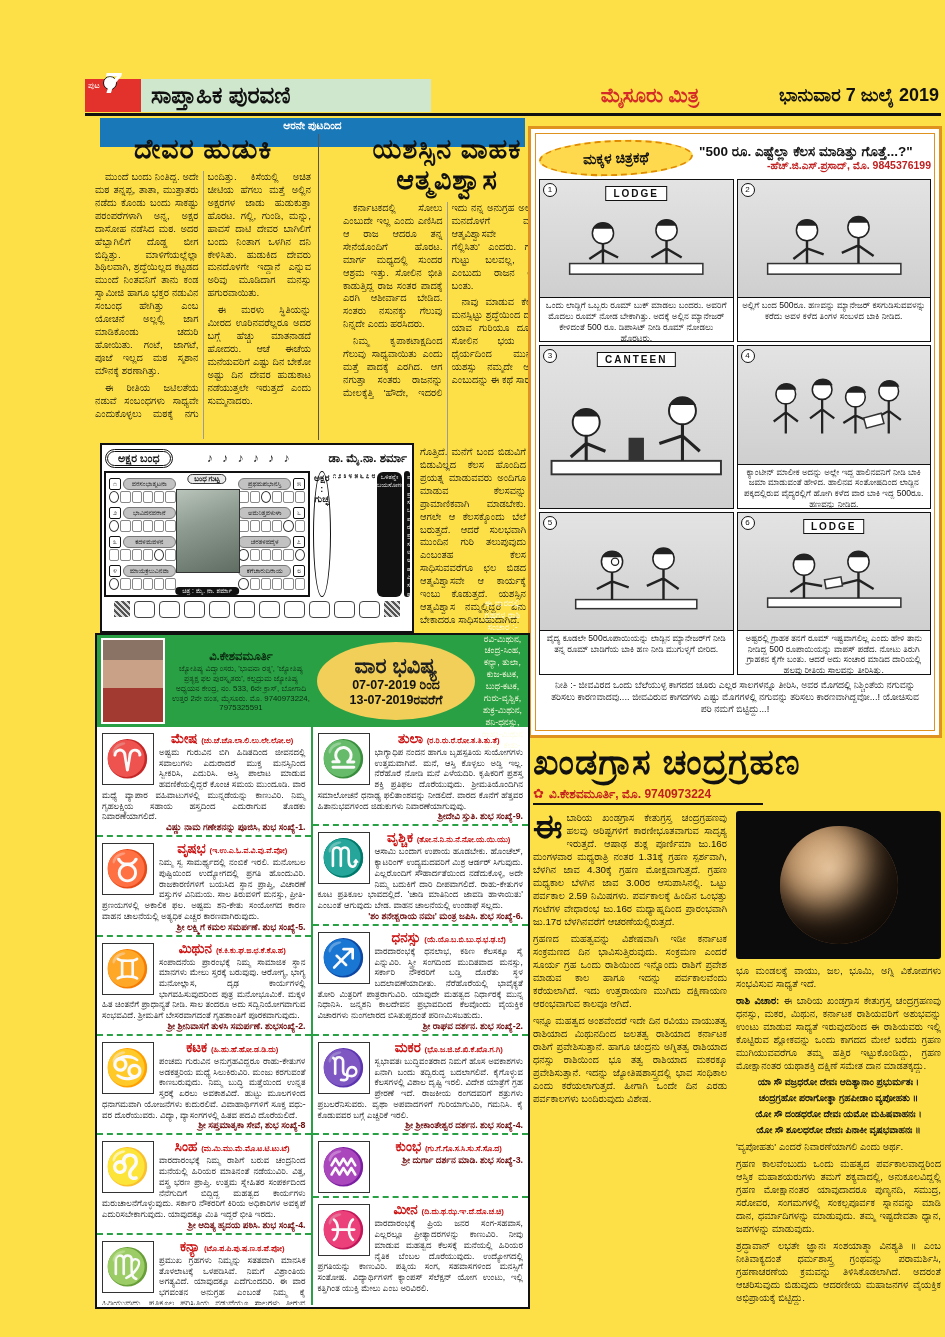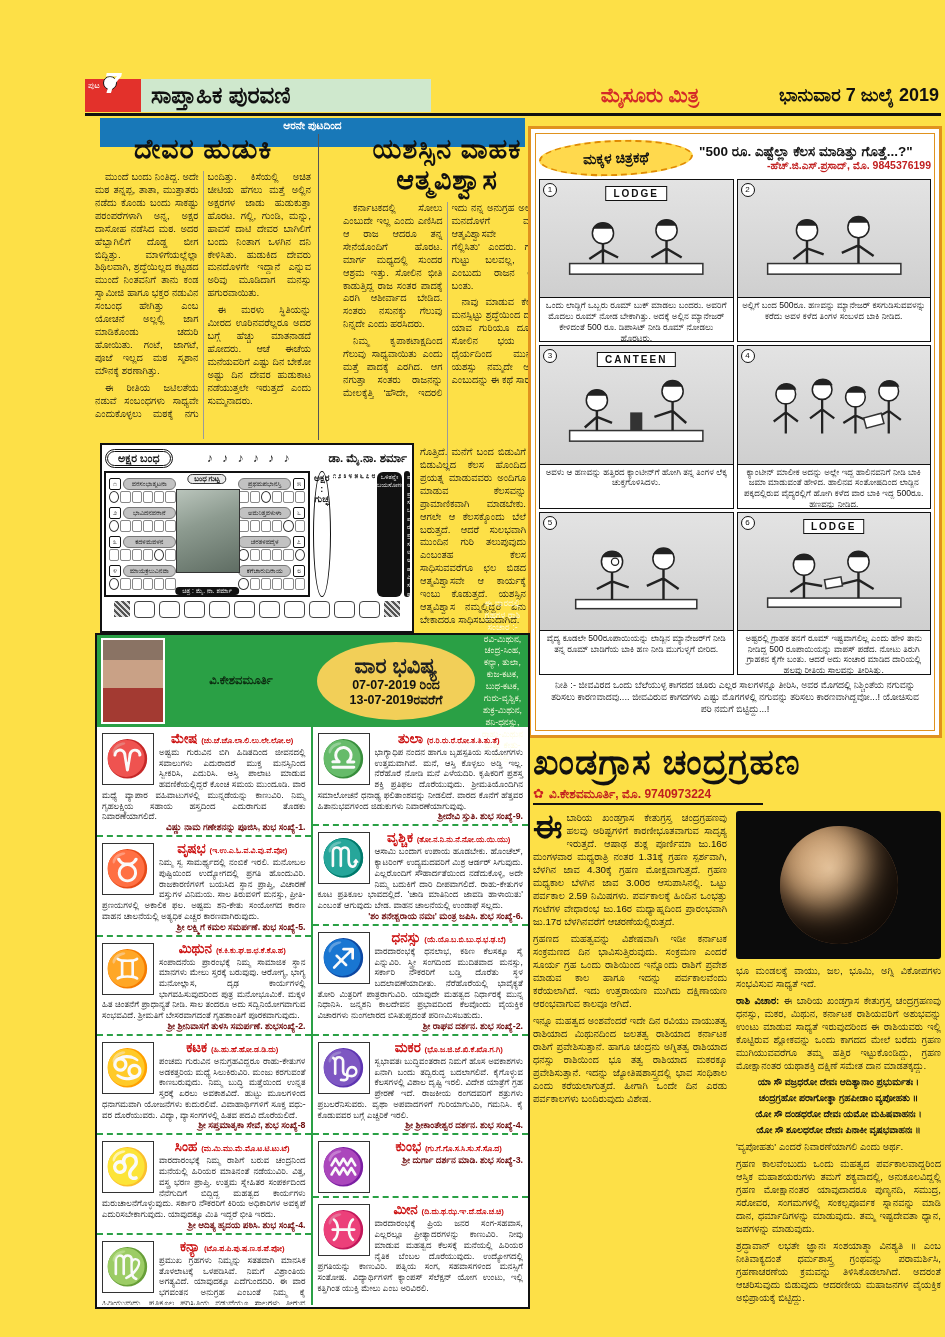--- a/index.html
+++ b/index.html
@@ -374,21 +374,20 @@
               <rect x="6" y="40" width="88" height="7" fill="#fff" stroke="#333" stroke-width="1"></rect>
               <rect x="46" y="28" width="8" height="12" fill="#333"></rect>
               <circle cx="24" cy="20" r="7" fill="#fff" stroke="#222"></circle>
                 <path d="M17 17 a8 8 0 0 1 14 0" fill="#222"></path>
               <path d="M24 27 v13 M24 31 l-8 7 M24 31 l10 4" stroke="#222" fill="none" stroke-width="1.6"></path>
               <circle cx="74" cy="14" r="7" fill="#fff" stroke="#222"></circle>
                 <path d="M67 11 a8 8 0 0 1 14 0" fill="#222"></path>
               <path d="M74 21 v19 M74 27 l-12 4 M74 27 l9 8" stroke="#222" fill="none" stroke-width="1.6"></path>
             </svg>
           </div>
-          <div class="caption">ಅವಳು ಆ ಹಣವನ್ನು ಹತ್ತಿರದ ಕ್ಯಾಂಟೀನ್‌ಗೆ ಹೋಗಿ ತನ್ನ ತಿಂಗಳ ಲೆಕ್ಕ ಚುಕ್ತಗೊಳಿಸಿದಳು.</div>
         </div>
 
         <div class="panel">
           <div class="art-area">
             <span class="pnum">4</span>
             <svg class="art-svg" viewBox="0 0 100 62">
               <circle cx="18" cy="16" r="6.5" fill="#fff" stroke="#222"></circle>
                 <path d="M12 13 a7 7 0 0 1 13 0" fill="#222"></path>
               <path d="M18 22 v20 M18 28 l-8 6 M18 28 l8 6" stroke="#222" fill="none" stroke-width="1.5"></path>
               <circle cx="42" cy="13" r="6.5" fill="#fff" stroke="#222"></circle>
@@ -444,20 +443,21 @@
       </div>
       <div class="moral">ನೀತಿ :- ಜೀವವಿರದ ಒಂದು ಬೆಲೆಯುಳ್ಳ ಕಾಗದದ ಚೂರು ಎಲ್ಲರ ಸಾಲಗಳನ್ನೂ ತೀರಿಸಿ, ಅವರ ಮೊಗದಲ್ಲಿ ನಿಶ್ಚಿಂತೆಯ ನಗುವನ್ನು ತರಿಸಲು ಕಾರಣವಾದವು.... ಜೀವವಿರುವ ಕಾಗದಗಳು ಎಷ್ಟು ಮೊಗಗಳಲ್ಲಿ ನಗುವನ್ನು ತರಿಸಲು ಕಾರಣವಾಗಿದ್ದವೋ...! ಯೋಚಿಸುವ ಪರಿ ನಮಗೆ ಬಿಟ್ಟಿದ್ದು...!</div>
     </div>
   </section>
 
   <section id="horo">
     <div class="horo-head">
       <div class="astro-photo"></div>
       <div class="astro-cred">
         <div class="astro-name">ವಿ.ಕೇಶವಮೂರ್ತಿ</div>
+        <div>ಜ್ಯೋತಿಷ್ಯ ವಿದ್ವಾಂಸರು, 'ಭಾವನಾ ರತ್ನ', 'ಜ್ಯೋತಿಷ್ಯ ಪ್ರತ್ಯಕ್ಷ ಫಲ ಪುರಸ್ಕೃತರು', ಕಲ್ಪದ್ರುಮ ಜ್ಯೋತಿಷ್ಯ ಅಧ್ಯಯನ ಕೇಂದ್ರ, ನಂ. 533, 6ನೇ ಕ್ರಾಸ್, ಬೋಗಾದಿ ಉತ್ತರ 2ನೇ ಹಂತ, ಮೈಸೂರು. ಮೊ. 9740973224, 7975325591</div>
       </div>
       <div class="horo-oval">
         <div class="horo-title">ವಾರ ಭವಿಷ್ಯ</div>
         <div class="horo-dates">07-07-2019 ರಿಂದ</div>
         <div class="horo-dates">13-07-2019ರವರೆಗೆ</div>
       </div>
       <div class="horo-transit">ಈ ವಾರದಲ್ಲಿ ಗ್ರಹಗಳ ರಾಶಿ ಸಂಚಾರ :- ರವಿ-ಮಿಥುನ, ಚಂದ್ರ-ಸಿಂಹ, ಕನ್ಯಾ, ತುಲಾ, ಕುಜ-ಕಟಕ, ಬುಧ-ಕಟಕ, ಗುರು-ವೃಶ್ಚಿಕ, ಶುಕ್ರ-ಮಿಥುನ, ಶನಿ-ಧನಸ್ಸು, ರಾಹು-ಮಿಥುನ ಮತ್ತು ಕೇತು-ಧನಸ್ಸು.</div>
     </div>
     <div class="horo-body">
       <div class="horo-colL">

